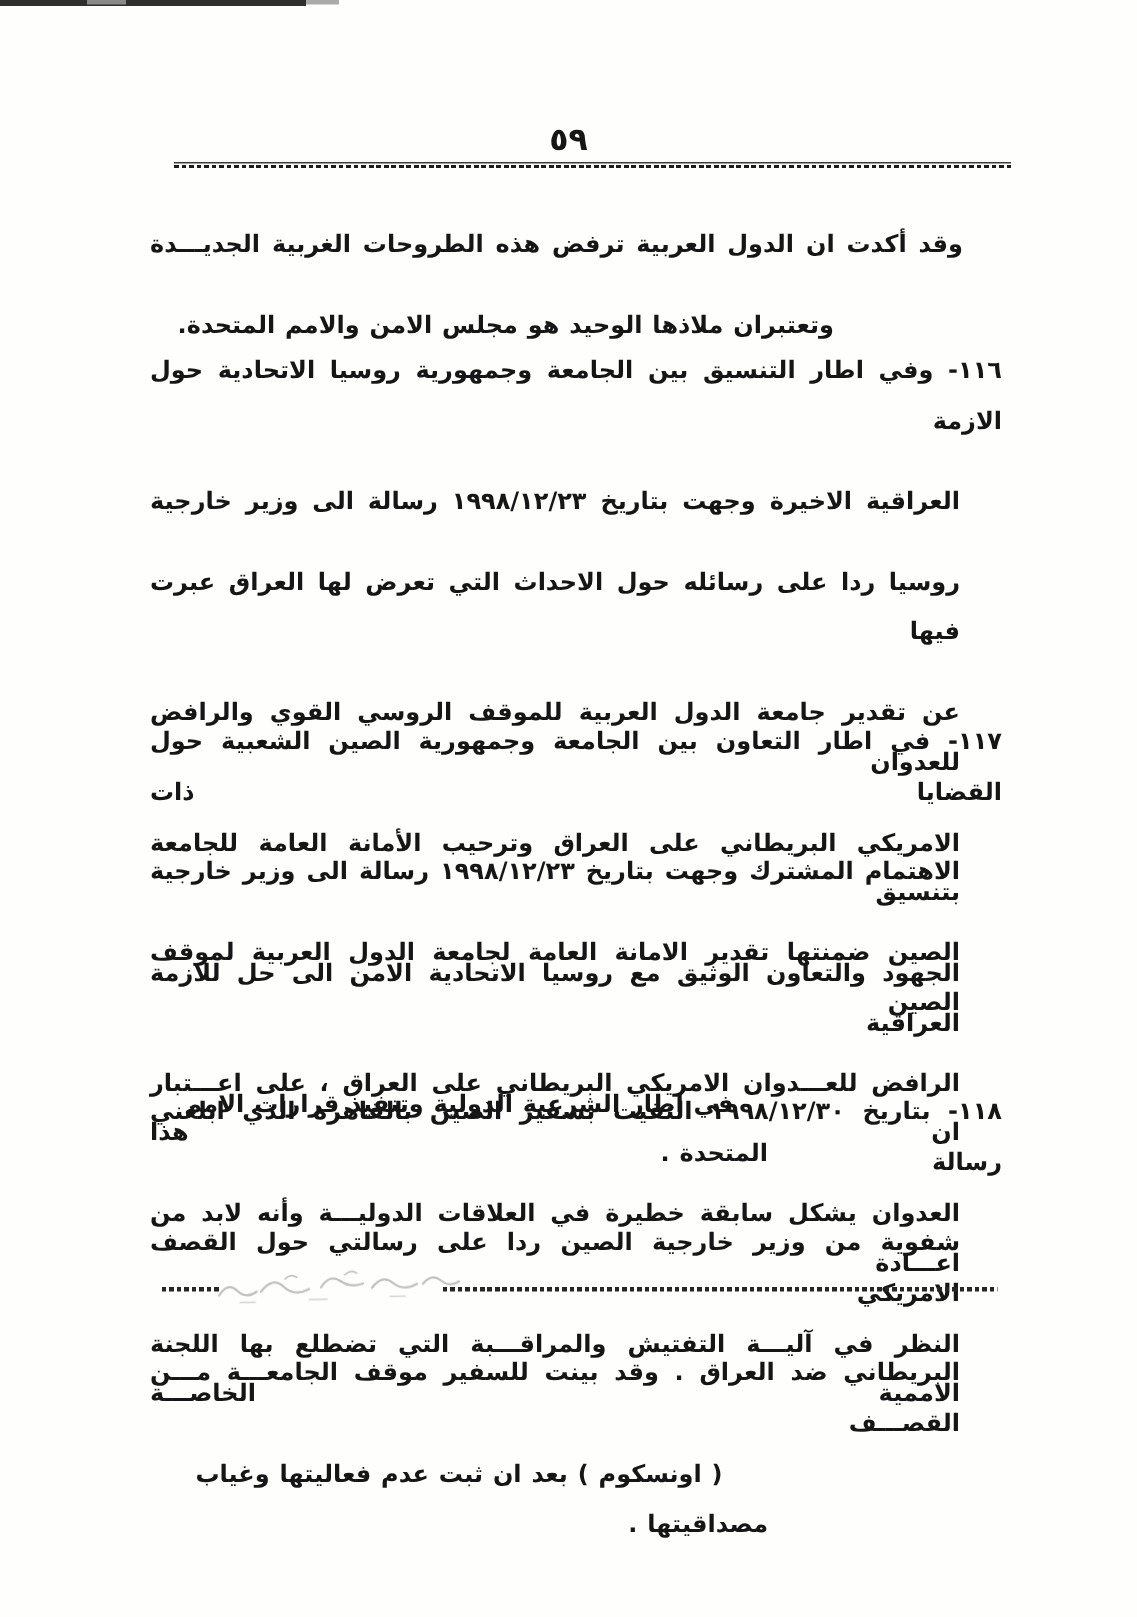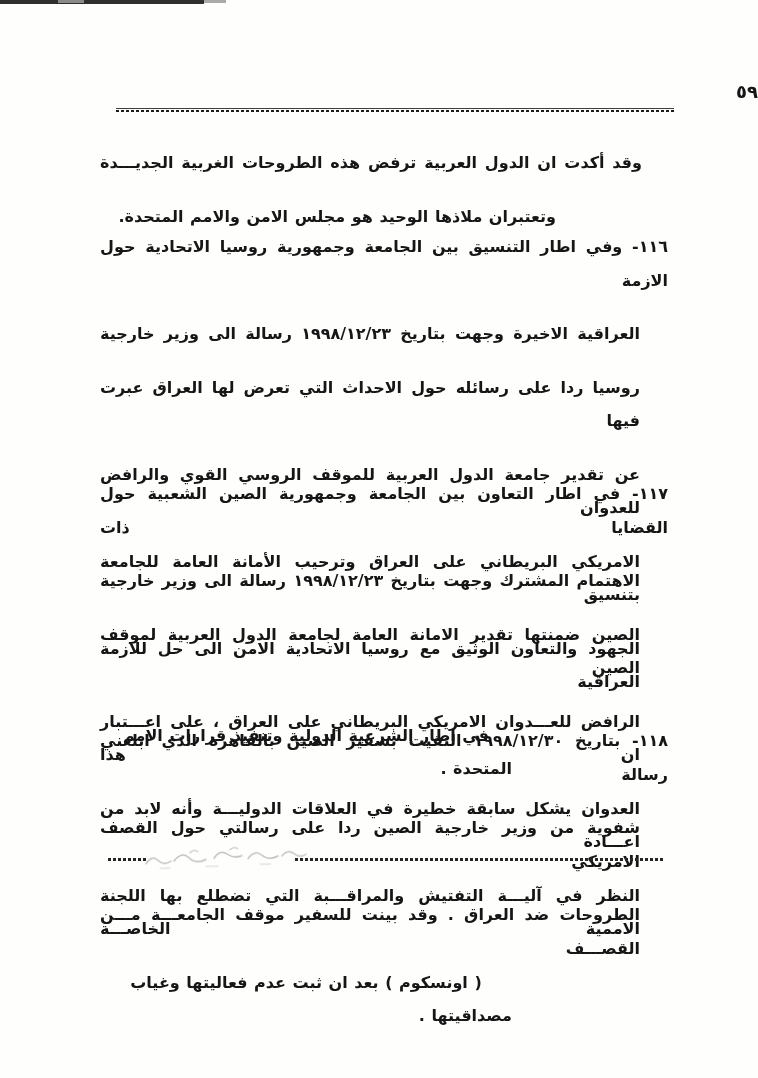--- a/index.html
+++ b/index.html
@@ -10,21 +10,21 @@
     direction:rtl;
   }
   
   .scan-strip{position:absolute;top:0;left:0;width:204px;height:4px;background:#2f2f2f;}
   .scan-strip-light{position:absolute;top:0;left:204px;width:22px;height:3px;background:#aaaaaa;}
   .scan-strip-dot{position:absolute;top:0;left:58px;width:26px;height:3px;background:#8a8a8a;}
 
   
   .page-number{
     position:absolute;top:81px;left:0;right:0;
-    font-size:18px;font-weight:700;letter-spacing:1px;
+    text-align:center;font-size:21px;font-weight:700;letter-spacing:1px;
     direction:rtl;
   }
   .header-rule{
     position:absolute;top:108px;left:116px;width:558px;height:4px;
     background:
       linear-gradient(#3d3d3d,#3d3d3d) 0 0/100% 1px no-repeat,
       repeating-linear-gradient(90deg,#1c1c1c 0 3px,rgba(0,0,0,0) 3px 5px) 0 2px/100% 2px no-repeat;
   }
 
   
@@ -91,21 +91,21 @@
     <div class="ln cont">الصين ضمنتها تقدير الامانة العامة لجامعة الدول العربية لموقف الصين</div>
     <div class="ln cont">الرافض للعـــدوان الامريكي البريطاني على العراق ، على اعـــتبار ان هذا</div>
     <div class="ln cont">العدوان يشكل سابقة خطيرة في العلاقات الدوليـــة وأنه لابد من اعـــادة</div>
     <div class="ln cont">النظر في آليـــة التفتيش والمراقـــبة التي تضطلع بها اللجنة الاممية الخاصـــة</div>
     <div class="ln end end-deep">( اونسكوم ) بعد ان ثبت عدم فعاليتها وغياب مصداقيتها .</div>
   </div>
 
   <div class="para para-118">
     <div class="ln">١١٨- بتاريخ ١٩٩٨/١٢/٣٠ التقيت بسفير الصين بالقاهرة الذي ابلغني رسالة</div>
     <div class="ln cont">شفوية من وزير خارجية الصين ردا على رسالتي حول القصف الامريكي</div>
-    <div class="ln cont">الطروحات ضد العراق . وقد بينت للسفير موقف الجامعـــة مـــن القصـــف</div>
+    <div class="ln cont">البريطاني ضد العراق . وقد بينت للسفير موقف الجامعـــة مـــن القصـــف</div>
   </div>
 
   <div class="footer-rule">
     <div class="fseg fseg-a"></div>
     <div class="fseg fseg-b"></div>
     <svg class="smudge" viewBox="0 0 172 32" width="172" height="32" xmlns="http://www.w3.org/2000/svg">
       <g stroke="#8f8f8f" stroke-width="1.5" fill="none" stroke-linecap="round">
         <path d="M6 20 q6 -9 12 -3 t13 1 M34 18 q8 -10 15 -3 t17 2"></path>
         <path d="M74 16 q6 -9 13 -4 t15 2 M108 17 q7 -9 14 -3 t16 1"></path>
         <path d="M142 15 q6 -7 12 -2 t12 1"></path>

